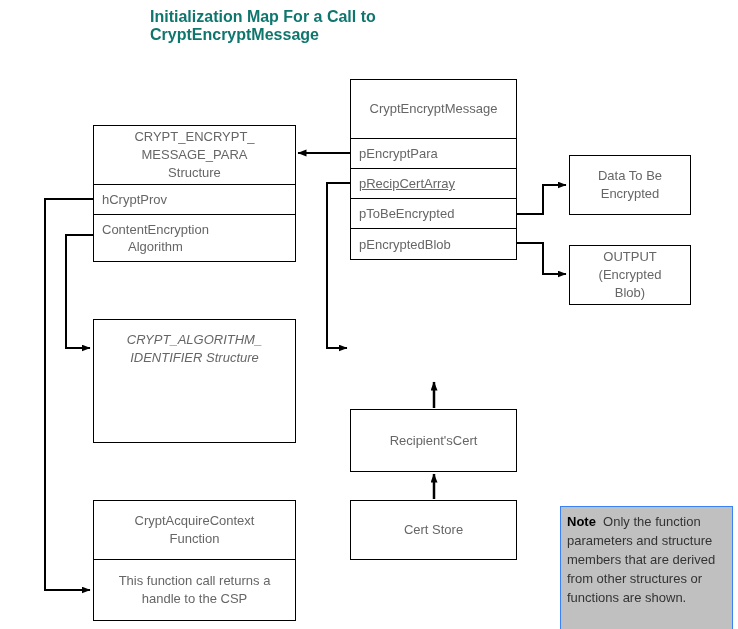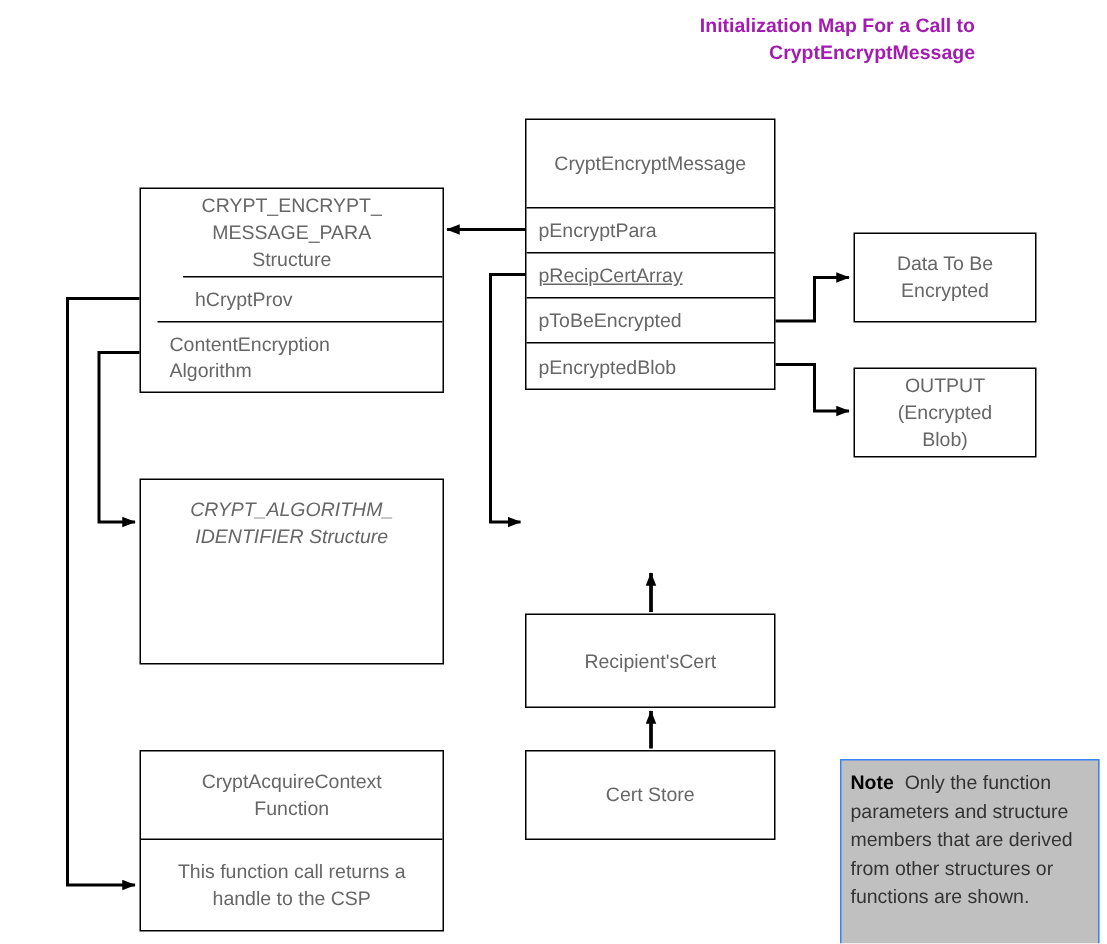--- a/index.html
+++ b/index.html
@@ -15,24 +15,24 @@
     font-family: "Liberation Sans", "DejaVu Sans", sans-serif;
     font-size: 13px;
     color: #666666;
     overflow: hidden;
   }
   .diagram-title {
     position: absolute;
     left: 150px;
     top: 8px;
     width: 500px;
-    text-align: right;
+    text-align: left;
     font-weight: bold;
-    color: #a21caf;
-    font-size: 13px;
+    color: #0f766e;
+    font-size: 16px;
     line-height: 18px;
     white-space: pre-line;
   }
   .box {
     position: absolute;
     border: 1px solid #000000;
     background: #ffffff;
     box-sizing: border-box;
     display: flex;
     flex-direction: column;
@@ -46,21 +46,21 @@
     border-top: 1px solid #000000;
   }
   .sec.centered {
     justify-content: center;
     text-align: center;
     white-space: pre-line;
     line-height: 18px;
   }
   .sec.leftrow {
     padding-left: 8px;
-    text-align: left;
+    text-align: center;
     white-space: pre-line;
     line-height: 17px;
   }
   .sec.bodytext {
     padding: 4px 6px;
     text-align: left;
     white-space: pre-wrap;
     line-height: 19px;
     align-items: flex-start;
   }
@@ -109,22 +109,22 @@
     <div class="sec leftrow" style="height:30px;">pEncryptPara</div>
     <div class="sec leftrow" style="height:30px;text-decoration:underline;">pRecipCertArray</div>
     <div class="sec leftrow" style="height:30px;">pToBeEncrypted</div>
     <div class="sec leftrow" style="height:31px;">pEncryptedBlob</div>
   </div>
 
   <div class="box" style="left:93px; top:125px; width:203px; height:137px;">
     <div class="sec centered" style="height:58px;">CRYPT_ENCRYPT_
 MESSAGE_PARA
 Structure</div>
-    <div class="sec leftrow" style="height:30px;margin-left:28px;">hCryptProv</div>
-    <div class="sec leftrow" style="height:47px;margin-left:11px;">ContentEncryption
+    <div class="sec leftrow" style="height:30px;">hCryptProv</div>
+    <div class="sec leftrow" style="height:47px;">ContentEncryption
 Algorithm</div>
   </div>
 
   <div class="box" style="left:93px; top:319px; width:203px; height:124px;font-style:italic;">
     <div class="sec centered" style="height:58px;">CRYPT_ALGORITHM_
 IDENTIFIER Structure</div>
   </div>
 
   <div class="box" style="left:93px; top:500px; width:203px; height:121px;">
     <div class="sec centered" style="height:58px;">CryptAcquireContext

